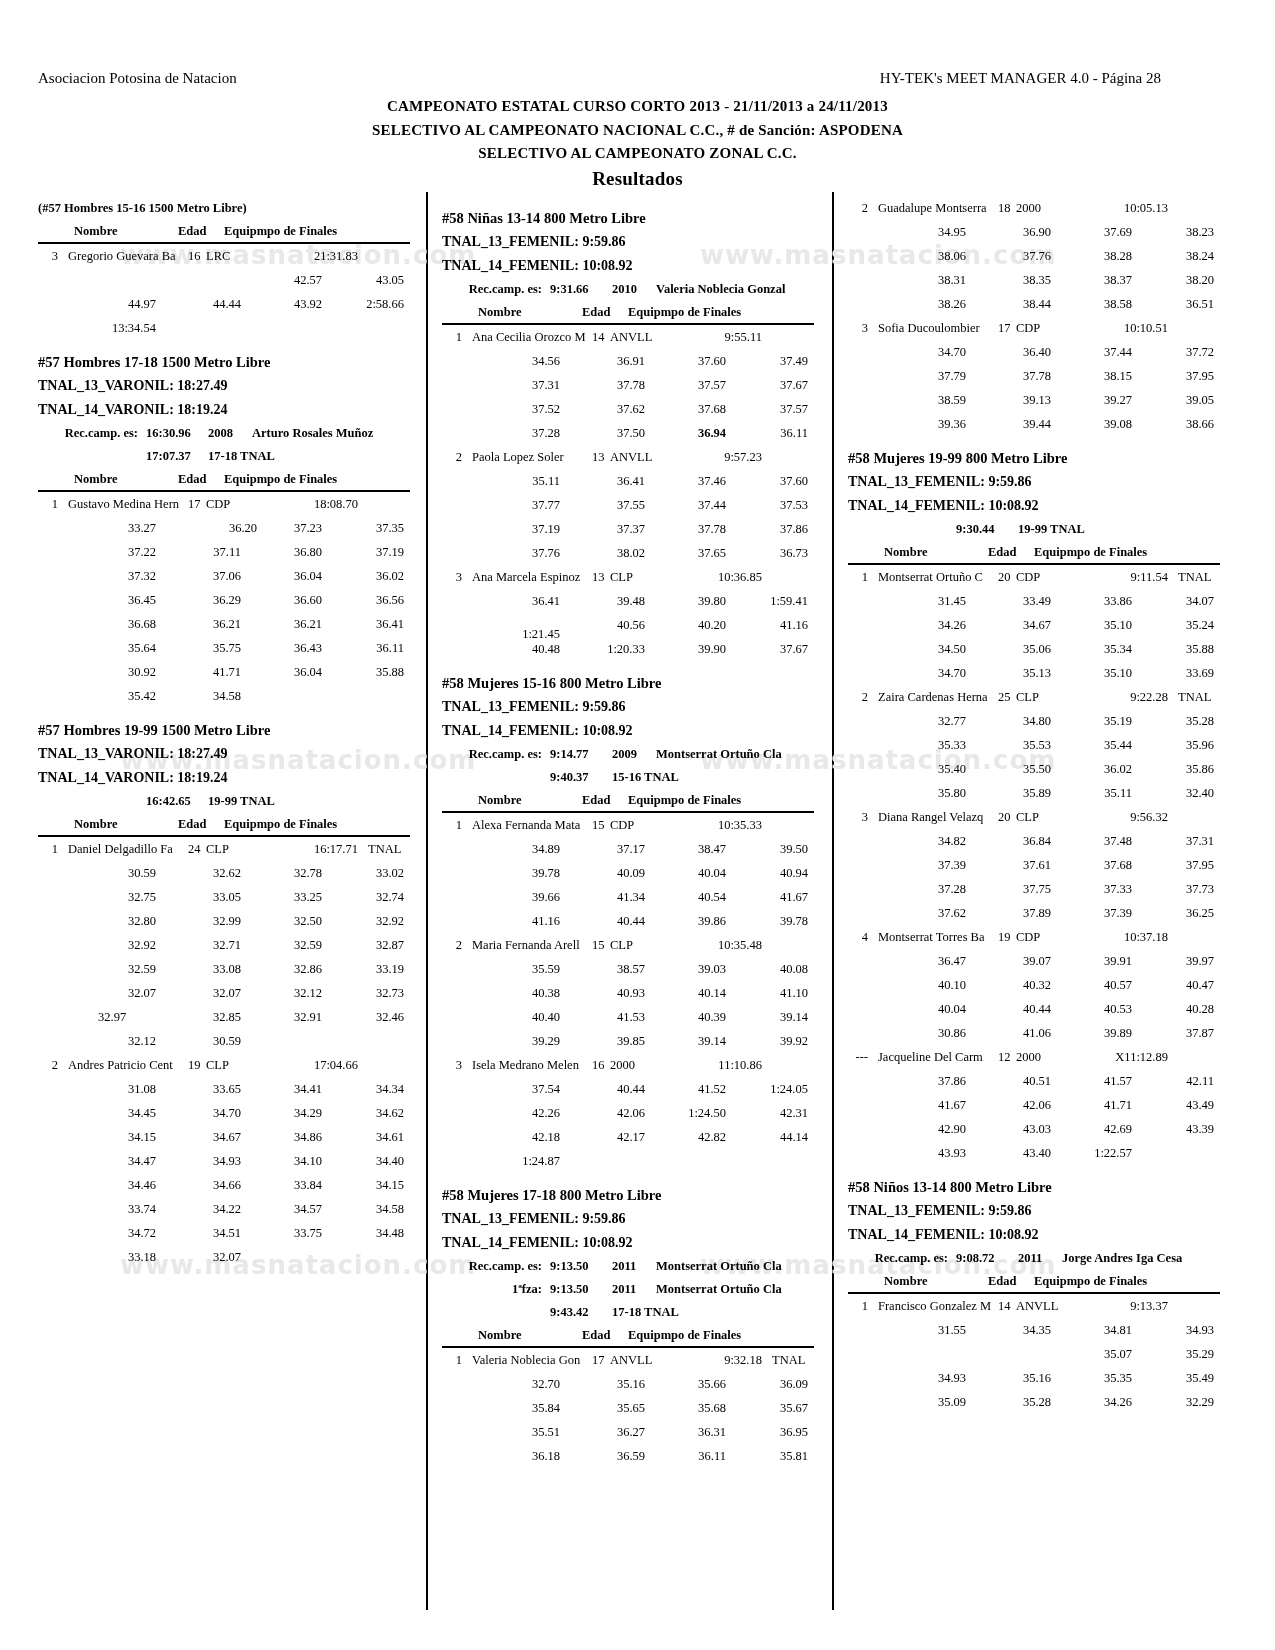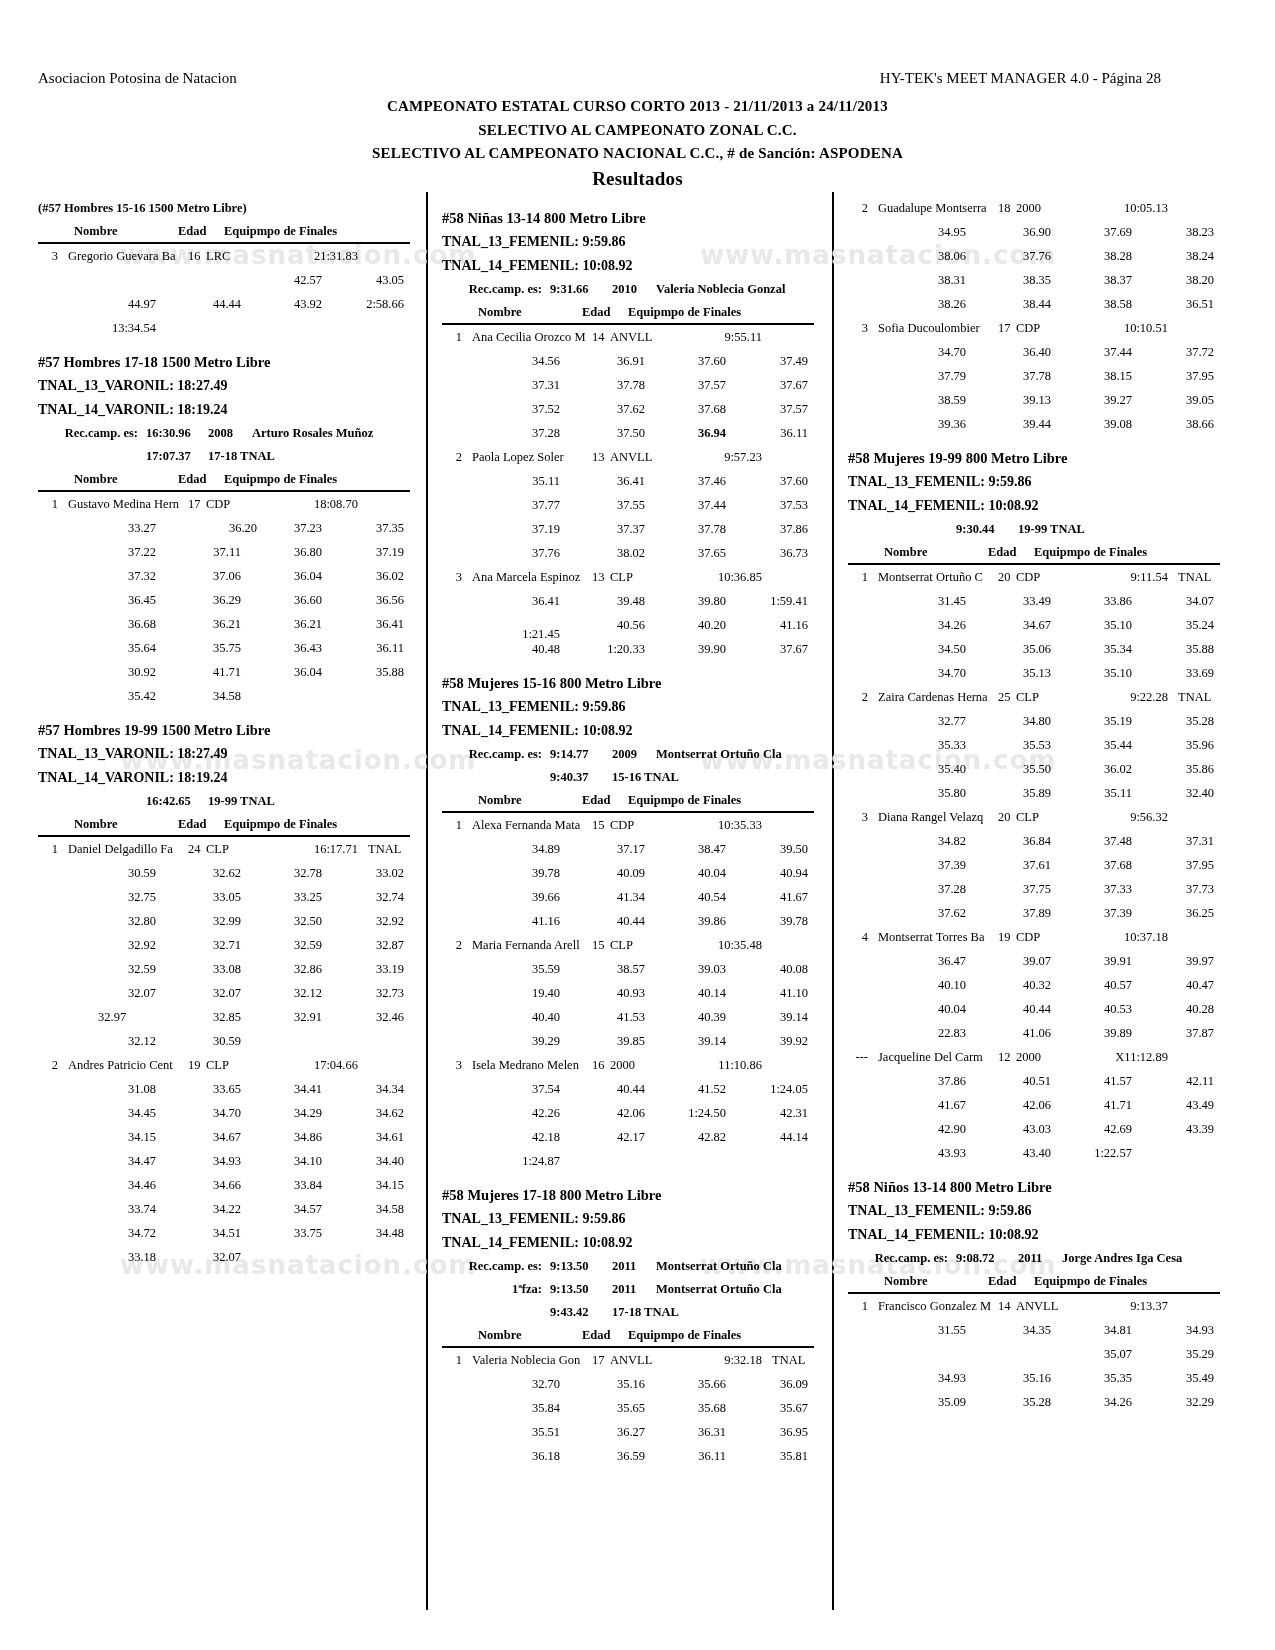--- a/index.html
+++ b/index.html
@@ -27,22 +27,22 @@
   .gap { height:10px; }
   .wm { position:absolute; color:#e8e8e8; font-family:"DejaVu Sans",sans-serif; font-weight:bold; font-size:26px; letter-spacing:1px; pointer-events:none; white-space:nowrap; }
 </style>
 </head>
 <body>
 
 <div class="hdr-left">Asociacion Potosina de Natacion</div>
 <div class="hdr-right">HY-TEK's MEET MANAGER 4.0 - Página 28</div>
 <div class="titles">
   <div>CAMPEONATO ESTATAL CURSO CORTO 2013 - 21/11/2013 a 24/11/2013</div>
+  <div>SELECTIVO AL CAMPEONATO NACIONAL C.C., # de Sanción: ASPODENA</div>
   <div>SELECTIVO AL CAMPEONATO ZONAL C.C.</div>
-  <div>SELECTIVO AL CAMPEONATO NACIONAL C.C., # de Sanción: ASPODENA</div>
   <div class="res">Resultados</div>
 </div>
 
 <div class="vline" style="left:426px;top:192px;height:1418px;"></div>
 <div class="vline" style="left:832px;top:192px;height:1418px;"></div>
 
 <div class="wm" style="left:120px;top:240px;">www.masnatacion.com</div>
 <div class="wm" style="left:700px;top:240px;">www.masnatacion.com</div>
 <div class="wm" style="left:120px;top:745px;">www.masnatacion.com</div>
 <div class="wm" style="left:700px;top:745px;">www.masnatacion.com</div>
@@ -432,21 +432,21 @@
       <span style="left: 168px;">CLP</span>
       <span style="left: 220px; text-align: right; width: 100px;">10:35.48</span>
     </div>
     <div class="row">
       <span style="left: 60px; text-align: right; width: 58px;">35.59</span>
       <span style="left: 145px; text-align: right; width: 58px;">38.57</span>
       <span style="left: 226px; text-align: right; width: 58px;">39.03</span>
       <span style="left: 306px; text-align: right; width: 60px;">40.08</span>
     </div>
     <div class="row">
-      <span style="left: 60px; text-align: right; width: 58px;">19.40</span>
+      <span style="left: 60px; text-align: right; width: 58px;">40.38</span>
       <span style="left: 145px; text-align: right; width: 58px;">40.93</span>
       <span style="left: 226px; text-align: right; width: 58px;">40.14</span>
       <span style="left: 306px; text-align: right; width: 60px;">41.10</span>
     </div>
     <div class="row">
       <span style="left: 60px; text-align: right; width: 58px;">40.40</span>
       <span style="left: 145px; text-align: right; width: 58px;">41.53</span>
       <span style="left: 226px; text-align: right; width: 58px;">40.39</span>
       <span style="left: 306px; text-align: right; width: 60px;">39.14</span>
     </div>
@@ -735,21 +735,21 @@
       <span style="left: 226px; text-align: right; width: 58px;">40.57</span>
       <span style="left: 306px; text-align: right; width: 60px;">40.47</span>
     </div>
     <div class="row">
       <span style="left: 60px; text-align: right; width: 58px;">40.04</span>
       <span style="left: 145px; text-align: right; width: 58px;">40.44</span>
       <span style="left: 226px; text-align: right; width: 58px;">40.53</span>
       <span style="left: 306px; text-align: right; width: 60px;">40.28</span>
     </div>
     <div class="row">
-      <span style="left: 60px; text-align: right; width: 58px;">22.83</span>
+      <span style="left: 60px; text-align: right; width: 58px;">30.86</span>
       <span style="left: 145px; text-align: right; width: 58px;">41.06</span>
       <span style="left: 226px; text-align: right; width: 58px;">39.89</span>
       <span style="left: 306px; text-align: right; width: 60px;">37.87</span>
     </div>
     <div class="row">
       <span style="left: 0px; text-align: right; width: 20px;">---</span>
       <span style="left: 30px; width: 120px; overflow: hidden;">Jacqueline Del Carm</span>
       <span style="left: 150px;">12</span>
       <span style="left: 168px;">2000</span>
       <span style="left: 220px; text-align: right; width: 100px;">X11:12.89</span>

